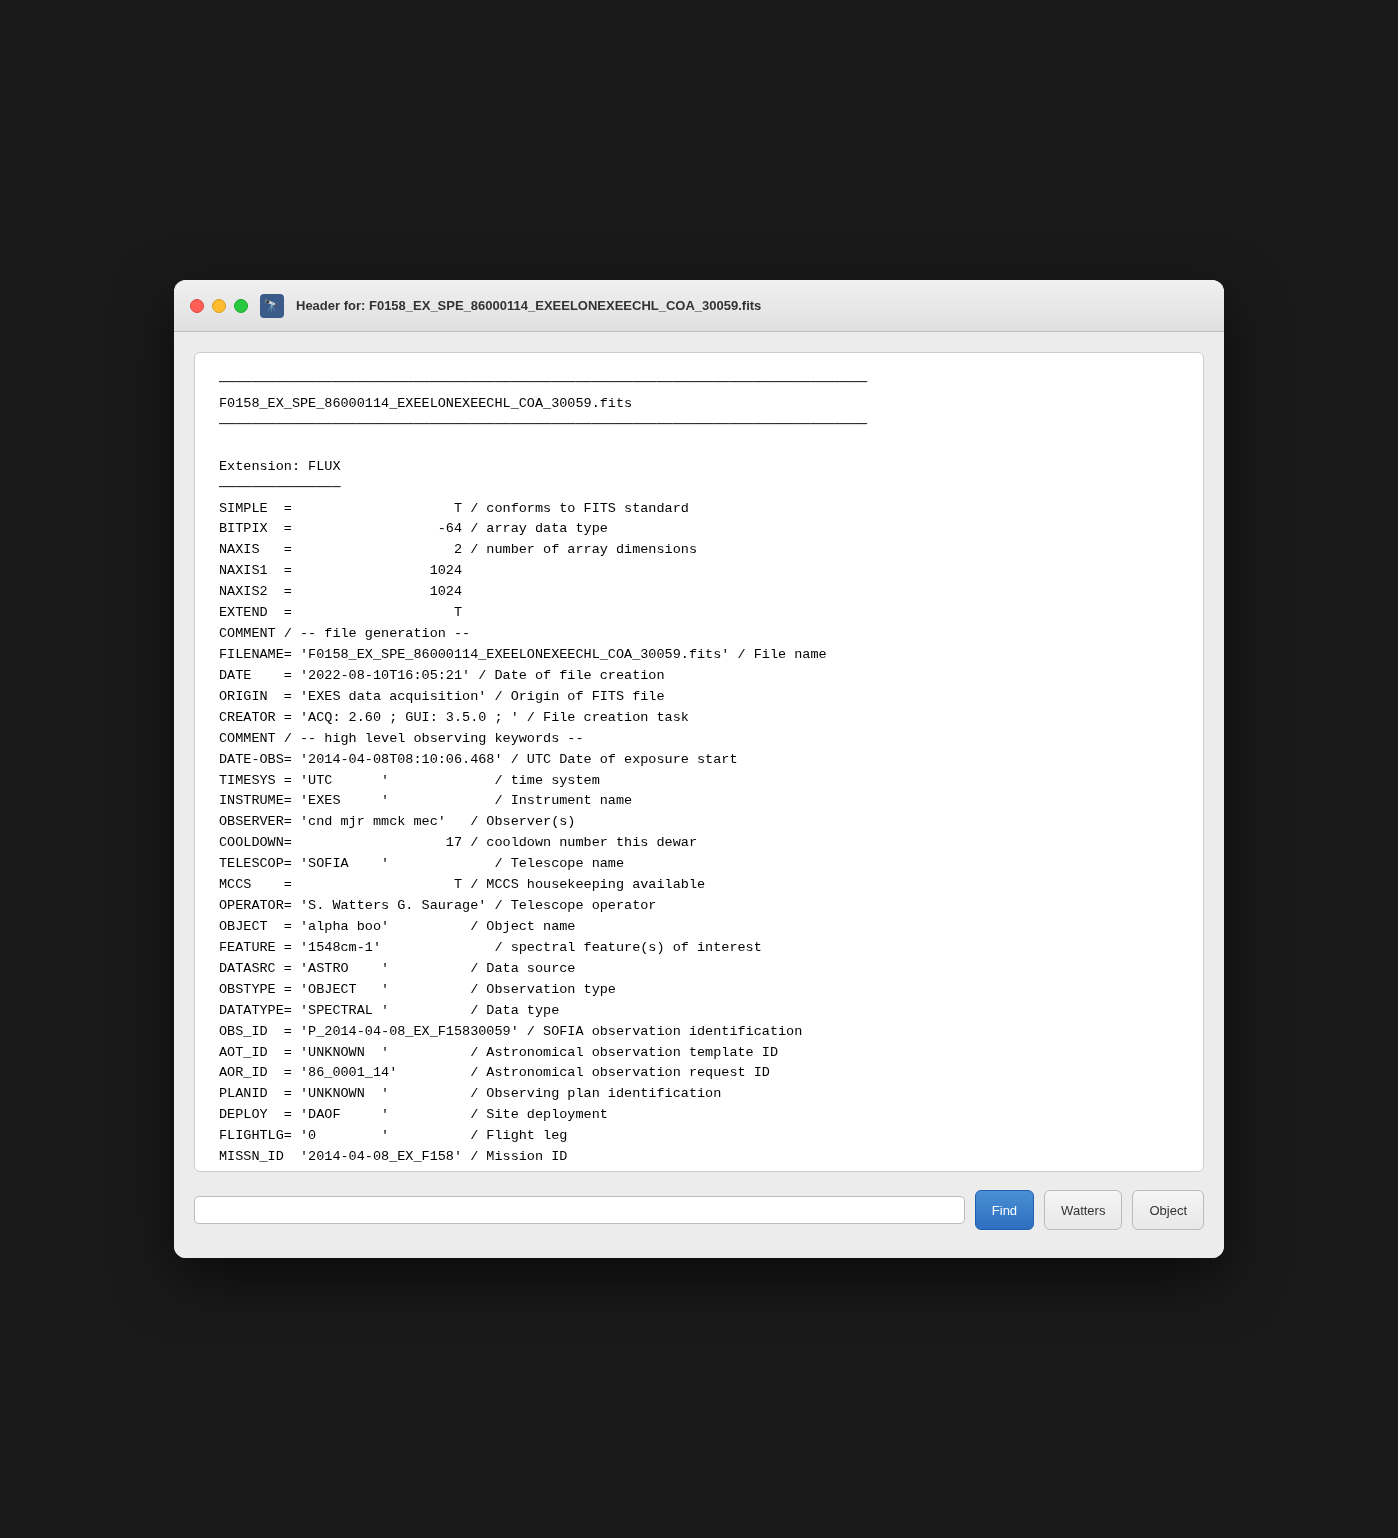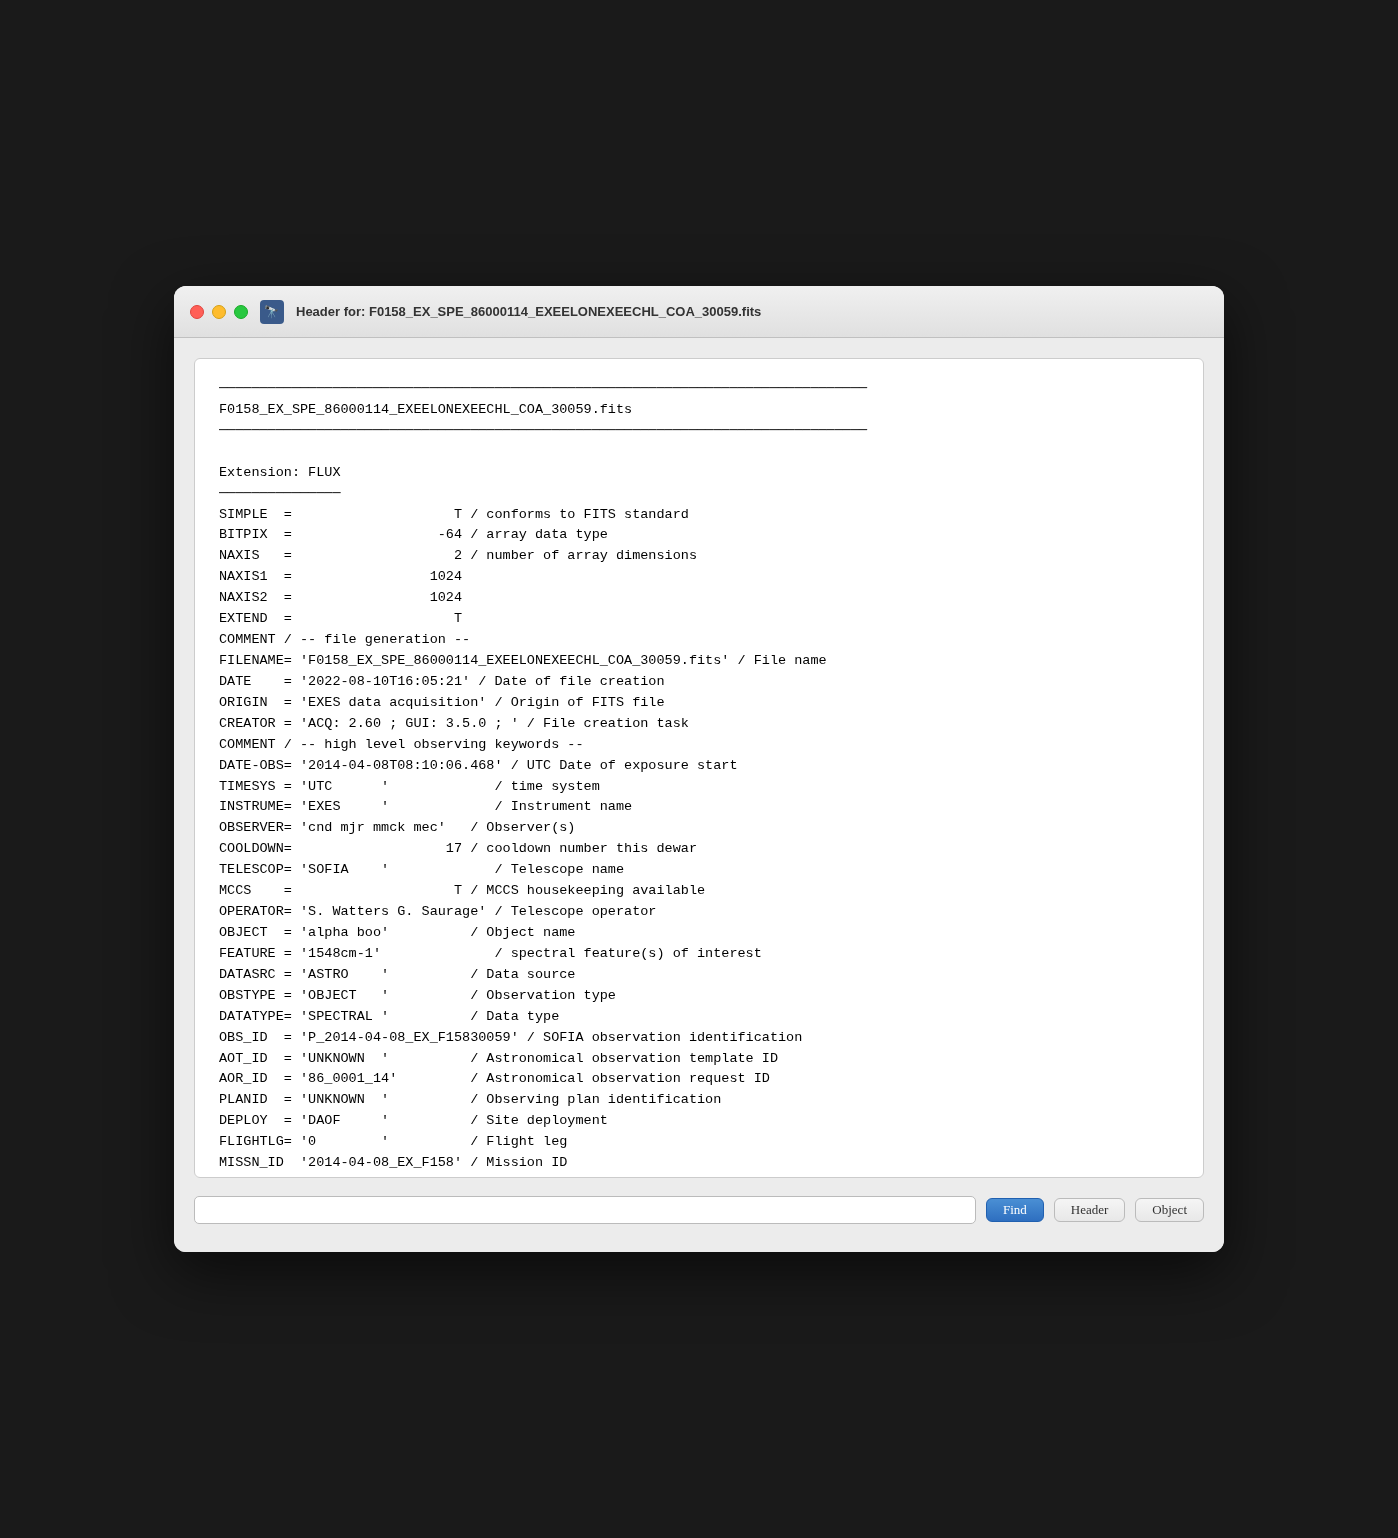--- a/index.html
+++ b/index.html
@@ -108,30 +108,29 @@
       height: 28px;
       border: 1px solid #bbb;
       border-radius: 5px;
       padding: 0 8px;
       font-size: 13px;
       background: white;
       outline: none;
     }
 
     .btn {
-      height: 24px;
+      height: 40px;
       padding: 0 16px;
       border-radius: 6px;
       font-size: 13px;
       font-weight: 500;
       cursor: pointer;
       border: 1px solid #bbb;
       background: linear-gradient(to bottom, #f5f5f5, #e8e8e8);
       color: #333;
-      font-family: Liberation Serif, serif;
     }
 
     .btn-primary {
       background: linear-gradient(to bottom, #4a8fd4, #2e6fc0);
       border-color: #2060b0;
       color: white;
     }
   </style>
 </head>
 <body>
@@ -187,17 +186,17 @@
 AOR_ID  = '86_0001_14'         / Astronomical observation request ID
 PLANID  = 'UNKNOWN  '          / Observing plan identification
 DEPLOY  = 'DAOF     '          / Site deployment
 FLIGHTLG= '0        '          / Flight leg
 MISSN_ID  '2014-04-08_EX_F158' / Mission ID</pre>
     </div>
 
     <div class="toolbar">
       <input class="search-input" type="text" placeholder="" style="">
       <button class="btn btn-primary">Find</button>
-      <button class="btn">Header</button>
+      <button class="btn">Watters</button>
       <button class="btn">Object</button>
     </div>
   </div>
 </div>
 
 </body></html>

